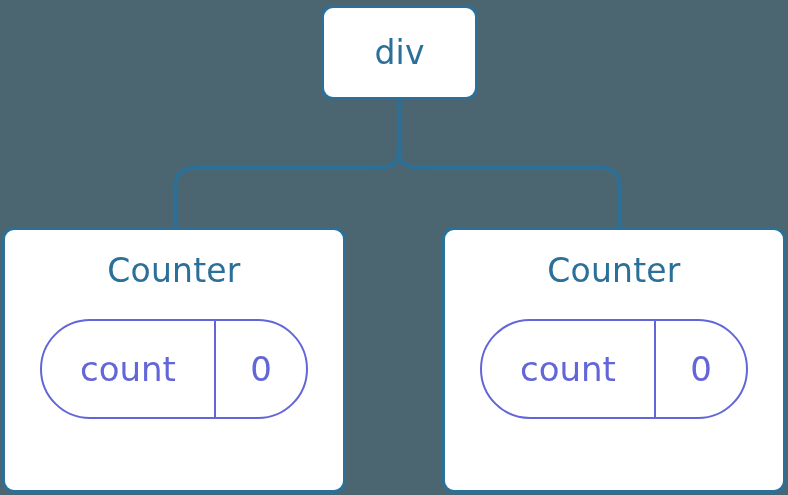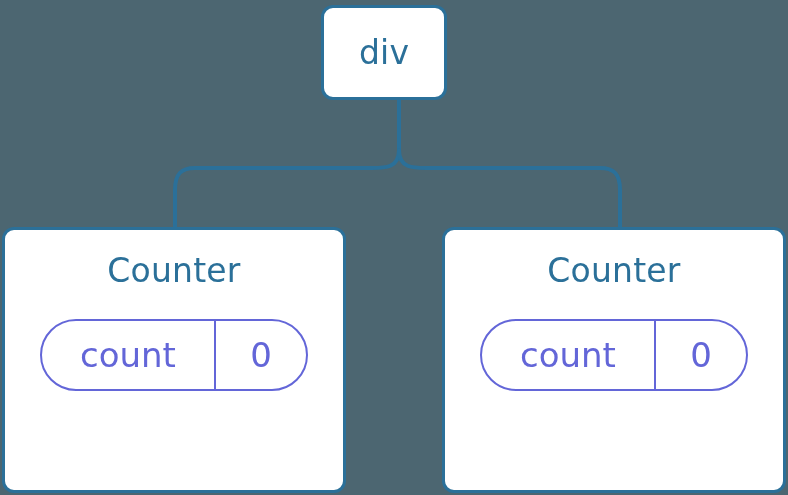--- a/index.html
+++ b/index.html
@@ -42,21 +42,21 @@
     box-sizing: border-box;
     display: flex;
     flex-direction: column;
     align-items: center;
   }
 
   
   #root-node {
     left: 321px;
     top: 5px;
-    width: 126px;
+    width: 157px;
     height: 95px;
     justify-content: center;
   }
   .root-label {
     font-size: 33px;
     color: #2b7099;
     letter-spacing: 0.2px;
     line-height: 1;
   }
 
@@ -80,21 +80,21 @@
     color: #2b7099;
     line-height: 1;
     margin: 0 0 32px 0;
     letter-spacing: 0.2px;
   }
 
   
   .state-pill {
     position: relative;
     width: 268px;
-    height: 72px;
+    height: 100px;
     border: 2px solid #6366d8;
     border-radius: 50px;
     box-sizing: border-box;
     display: flex;
     align-items: stretch;
     background: transparent;
   }
   .pill-key {
     flex: 0 0 174px;
     display: flex;

